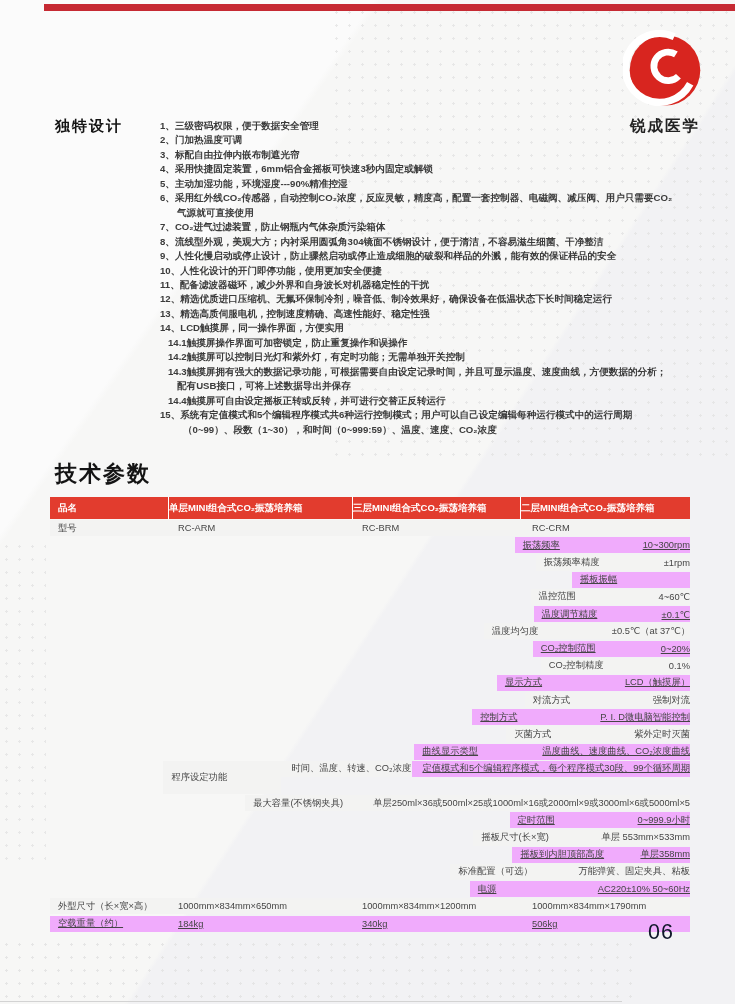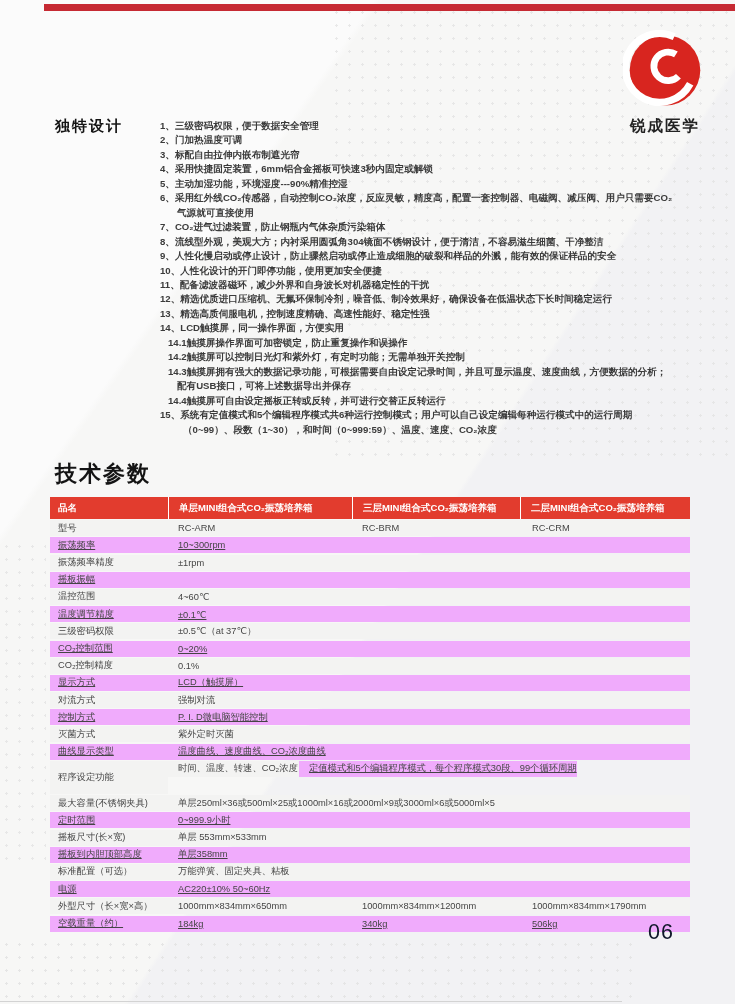--- a/index.html
+++ b/index.html
@@ -24,23 +24,23 @@
   
   .design-title{position:absolute;left:55px;top:117px;font-size:15px;font-weight:800;color:#141414;letter-spacing:2px;}
   .design-list{position:absolute;left:160px;top:119px;width:578px;}
   .design-list .ln{font-size:9.6px;line-height:14.45px;color:#3b3b3b;font-weight:600;white-space:nowrap;}
   .design-list .ind1{padding-left:8px;}
   .design-list .ind2{padding-left:17px;}
   .design-list .ind3{padding-left:23px;}
 
   
   .specs-title{position:absolute;left:55px;top:459px;font-size:22px;font-weight:800;color:#141414;letter-spacing:2px;}
-  .spec-table{position:absolute;left:50px;top:497px;width:640px;display:flex;flex-direction:column;gap:1.2px;}
+  .spec-table{position:absolute;left:50px;top:497px;width:640px;display:flex;flex-direction:column;gap:1.2px;align-items:flex-end;}
   .thead{display:flex;height:22px;color:#fff;font-size:9.5px;font-weight:600;}
-  .thead .hcell{display:flex;align-items:center;padding-left:10px;box-sizing:border-box;}
+  .thead .hcell{display:flex;align-items:center;box-sizing:border-box;}
   .thead .hcell.c0{width:118px;padding-left:8px;}
   .thead .hcell.c1{width:184px;border-left:1px solid #fff;}
   .thead .hcell.c2{width:170px;border-left:1px solid #fff;}
   .thead .hcell.c3{width:168px;border-left:1px solid #fff;}
   .trow{display:flex;height:16px;font-size:9.3px;color:#454545;}
   .trow .lbl{width:118px;padding-left:8px;box-sizing:border-box;display:flex;align-items:center;}
   .trow .val{display:flex;align-items:center;padding-left:10px;box-sizing:border-box;white-space:nowrap;}
   .trow .val.span{flex:1;}
   .trow .val.v0{width:184px;}
   .trow .val.v1{width:170px;}
@@ -130,21 +130,21 @@
       </div>
       <div class="trow bg-a">
         <div class="lbl">温控范围</div>
         <div class="val span">4~60℃</div>
       </div>
       <div class="trow bg-b">
         <div class="lbl">温度调节精度</div>
         <div class="val span">±0.1℃</div>
       </div>
       <div class="trow bg-a">
-        <div class="lbl">三级密码权限</div>
+        <div class="lbl">温度均匀度</div>
         <div class="val span">±0.5℃（at 37℃）</div>
       </div>
       <div class="trow bg-b">
         <div class="lbl">CO₂控制范围</div>
         <div class="val span">0~20%</div>
       </div>
       <div class="trow bg-a">
         <div class="lbl">CO₂控制精度</div>
         <div class="val span">0.1%</div>
       </div>

